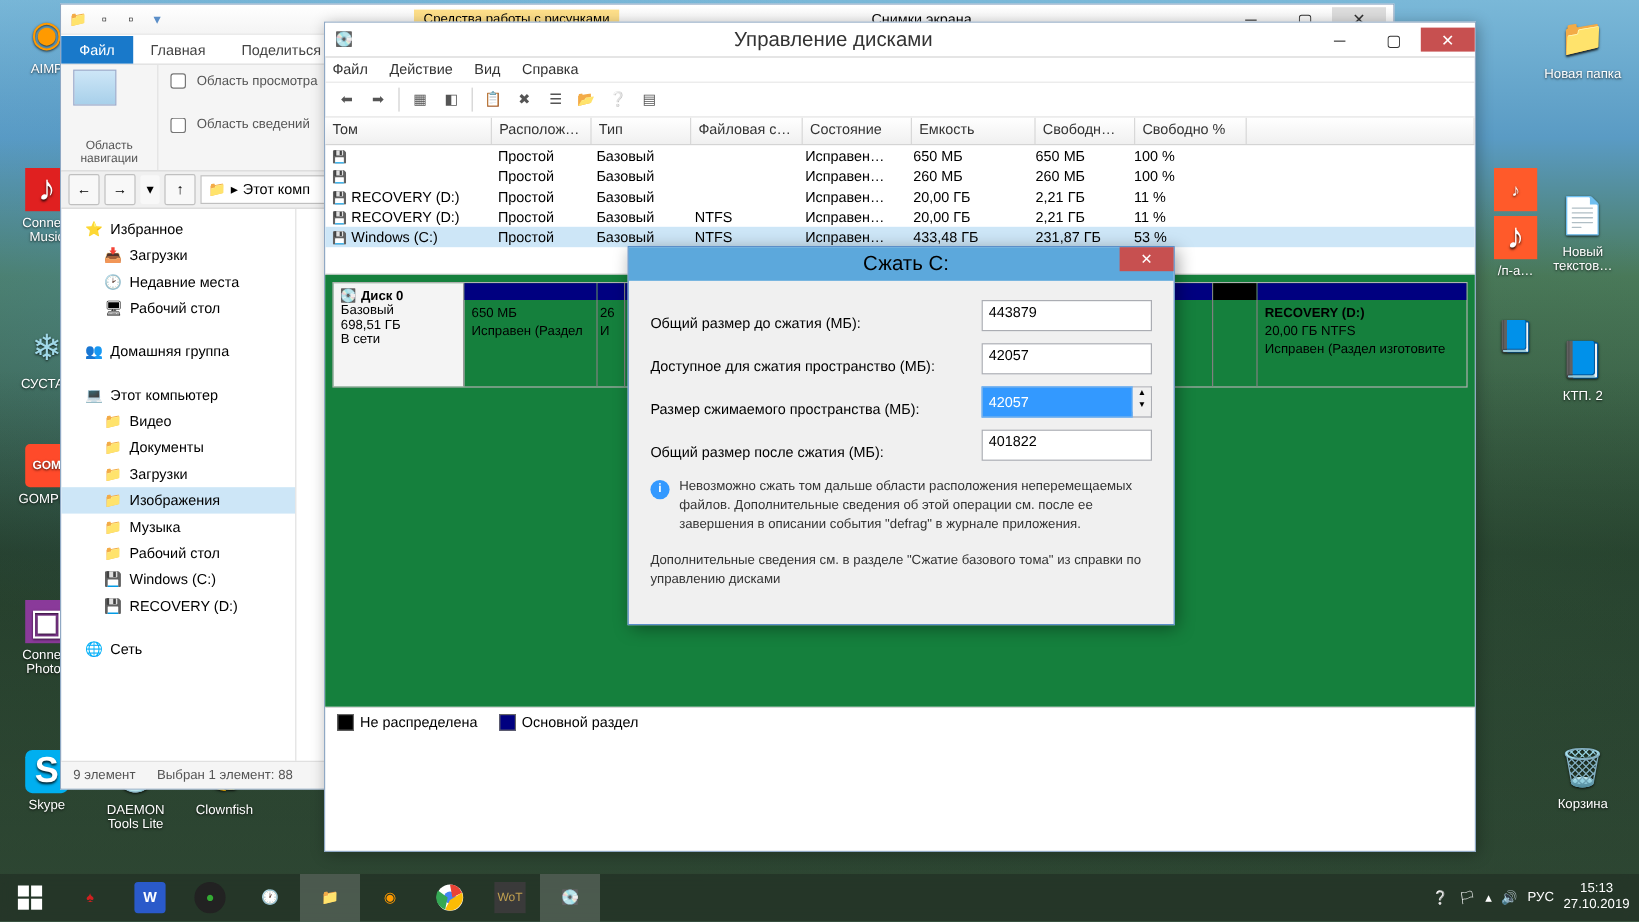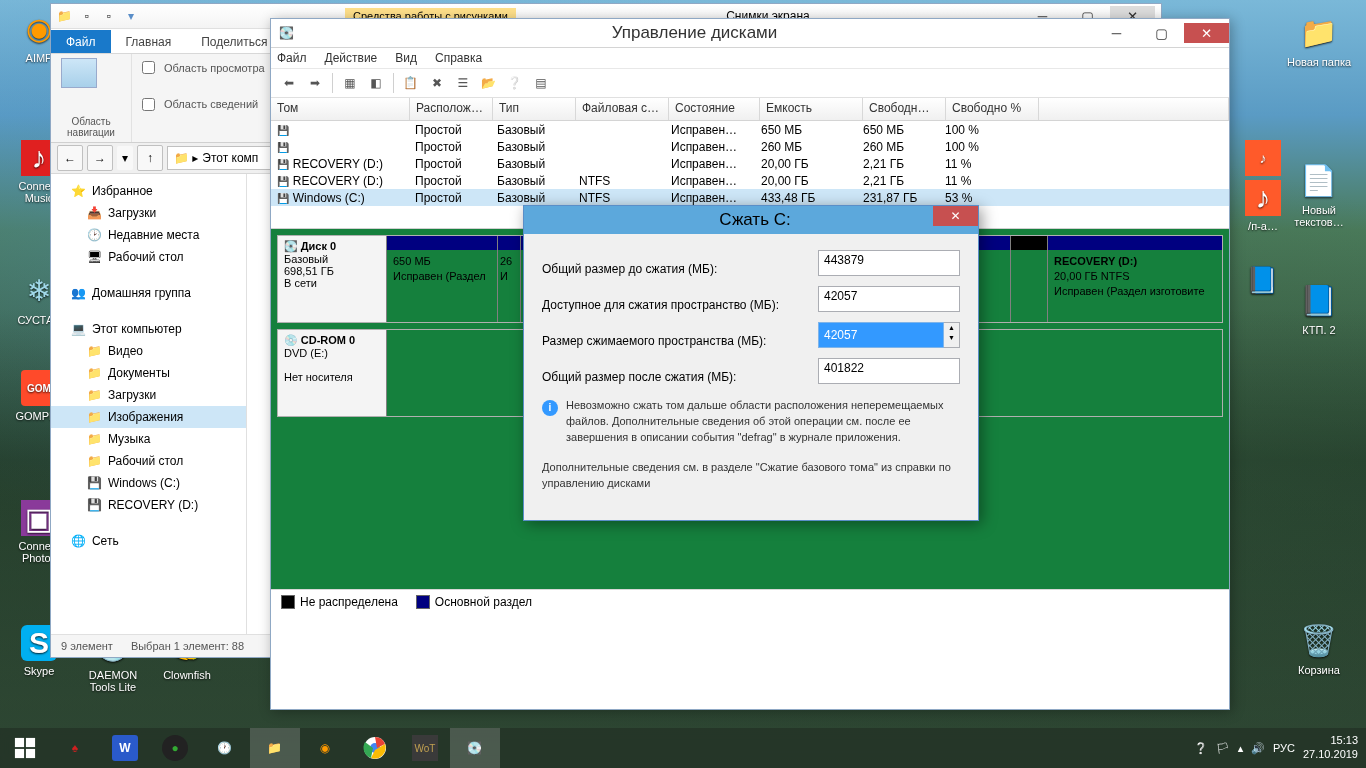--- a/index.html
+++ b/index.html
@@ -81,21 +81,21 @@
 .btn.default{border:2px solid #5a9bd4;background:linear-gradient(180deg,#eaf6fd,#d0e8f8)}
 
 .taskbar{position:absolute;left:0;bottom:0;width:100%;height:40px;background:rgba(20,20,20,0.3);backdrop-filter:blur(6px);display:flex;align-items:center;z-index:10}
 .start{width:50px;height:40px;display:flex;align-items:center;justify-content:center;cursor:pointer}
 .start svg{width:22px;height:22px}
 .tasks{display:flex;height:100%}
 .task{width:50px;height:40px;display:flex;align-items:center;justify-content:center;cursor:pointer;position:relative}
 .task.active{background:rgba(255,255,255,0.18)}
 .task .ico{width:28px;height:28px;display:flex;align-items:center;justify-content:center}
 .tray{margin-left:auto;display:flex;align-items:center;height:100%;color:#fff;font-size:11px;gap:8px;padding-right:8px}
-.tray .clock{text-align:right;line-height:1.25}
+.tray .clock{text-align:center;line-height:1.25}
 
 .exp-under{position:absolute;left:50px;top:3px;width:1110px;z-index:1;background:#fff;border:1px solid #8fa8c4}
 .small-ico{width:16px;height:16px;display:inline-flex;align-items:center;justify-content:center}
 </style>
 </head>
 <body>
 
 <div class="bg"></div>
 
 <div class="desk-icon" style="left:4px;top:8px"><div class="ico" style="color:#ff9a00">◉</div><span>AIMP</span></div>
@@ -308,32 +308,20 @@
         <div class="part" style="width:36px">
           <div class="phead unalloc"></div>
             <div class="pbody"></div>
         </div>
         <div class="part" style="width:174px;border-right:none">
           <div class="phead"></div>
           <div class="pbody"><b>RECOVERY  (D:)</b><br><span>20,00 ГБ NTFS</span><br><span>Исправен (Раздел изготовите</span></div>
         </div>
       </div>
     </div>
-    <div class="diskrow">
-      <div class="diskinfo">
-        💿 <b>CD-ROM 0</b><br>
-        <span>DVD (E:)</span><br><br>
-        <span>Нет носителя</span>
-      </div>
-      <div class="parts">
-          <div class="part" style="flex:1;border:none">
-            <div class="pbody"></div>
-          </div>
-        </div>
-    </div>
   </div>
   <div style="flex:1"></div>
   <div class="legend">
     <div class="lg">
         <div class="sw" style="background:#000"></div>
         <span>Не распределена</span>
       </div>
     <div class="lg">
         <div class="sw" style="background:#000080"></div>
         <span>Основной раздел</span>

